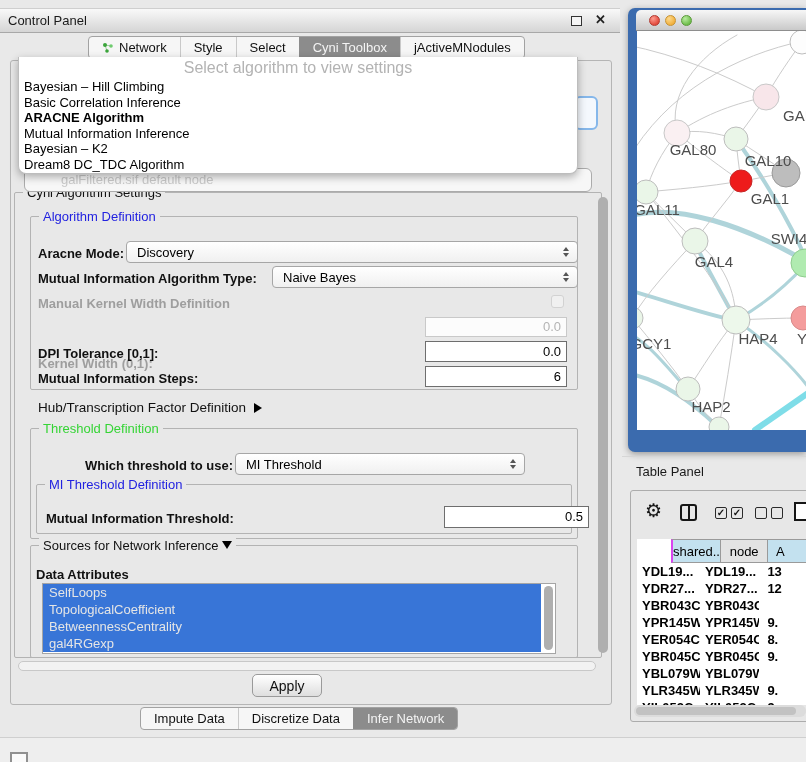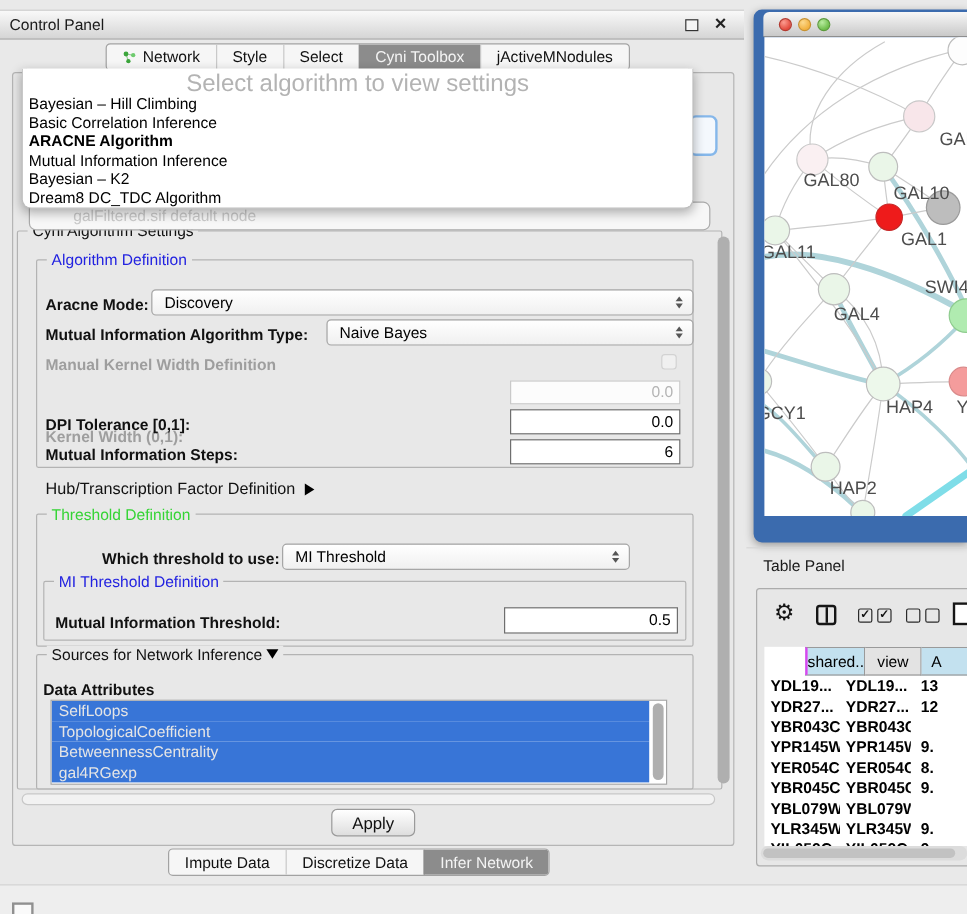--- a/index.html
+++ b/index.html
@@ -33,21 +33,21 @@
     border-radius:6px;background:#F7F7F7;z-index:4;}
   .hidden-combo span{position:absolute;left:36px;top:3px;font-size:13px;color:#C9C9C9;white-space:nowrap;}
   .blue-frag{left:574px;top:96px;width:20px;height:30px;border:2px solid #85B7EA;
     border-radius:6px;background:#F4F8FD;z-index:3;}
 
   
   .dropdown{left:18px;top:57px;width:560px;height:117px;background:#FFFFFF;
     border:1px solid #BDBDBD;border-top:none;border-radius:0 0 8px 8px;
     box-shadow:0 3px 9px rgba(0,0,0,.3);z-index:30;box-sizing:border-box;}
   .dd-placeholder{position:absolute;left:0;right:0;top:2px;text-align:center;
-    font-size:20px;color:#B3B3B3;}
+    font-size:16px;color:#B3B3B3;}
   .dd-list{position:absolute;left:2px;top:22px;right:2px;}
   .dd-item{height:15.6px;line-height:15.6px;font-size:13px;color:#000;padding-left:3px;white-space:nowrap;}
   .dd-item.bold{font-weight:bold;}
 
   
   .fieldset{position:absolute;border:1px solid #B3B3B3;border-radius:2px;box-sizing:border-box;}
   .legend{position:absolute;top:-8px;left:8px;background:#E8E8E8;padding:0 4px;
     font-size:13px;color:#111;white-space:nowrap;}
   .legend.blue{color:#2222E0;}
   .legend.green{color:#35D435;}
@@ -78,21 +78,21 @@
   .arrow-down{display:inline-block;width:0;height:0;border-left:5.5px solid transparent;
     border-right:5.5px solid transparent;border-top:8px solid #000;vertical-align:1px;}
 
   .listbox{position:absolute;background:#FFF;border:1px solid #A5A5A5;overflow:hidden;box-sizing:border-box;}
   .attr-item{height:17px;line-height:17px;font-size:13px;padding-left:6px;color:#000;
     margin-right:14px;white-space:nowrap;}
   .attr-item.selected{background:#3875D7;color:#e5e5e5;}
   .vthumb{position:absolute;background:#AFAFAF;border-radius:5px;}
   .hbar{position:absolute;background:#F2F2F2;border:1px solid #C8C8C8;border-radius:5px;box-sizing:border-box;}
 
-  .apply-btn{left:276px;top:674px;width:70px;height:23px;border:1px solid #9A9A9A;border-radius:5px;
+  .apply-btn{left:252px;top:674px;width:70px;height:23px;border:1px solid #9A9A9A;border-radius:5px;
     background:linear-gradient(#FFFFFF,#DEDEDE);font-size:14px;color:#111;
     text-align:center;line-height:22px;box-sizing:border-box;}
 
   .mini-icon{left:10px;top:752px;width:18px;height:14px;border:2px solid #909090;background:#FAFAFA;box-sizing:border-box;}
   .bottom-line{left:0;top:737px;width:806px;height:1px;background:#CFCFCF;}
   .bottom-strip{left:0;top:738px;width:806px;height:24px;background:#EEEEEE;}
 
   
   .net-frame{left:628px;top:8px;width:178px;height:444px;background:#3B6BAE;
     border-radius:7px 0 0 7px;box-shadow:0 2px 7px rgba(0,0,0,.35);}
@@ -232,21 +232,21 @@
   <span class="val">MI Threshold</span>
   <span class="spinners">
       <span class="tri-up"></span>
       <span class="tri-dn"></span>
     </span>
 </div>
 <div class="fieldset" style="left:36px;top:484px;width:536px;height:50px;">
   <span class="legend blue">MI Threshold Definition</span>
 </div>
 <span class="lbl" style="left:46px;top:511px;">Mutual Information Threshold:</span>
-<div class="tfield" style="left:420px;top:506px;width:145px;height:22px;line-height:20px;">0.5</div>
+<div class="tfield" style="left:444px;top:506px;width:145px;height:22px;line-height:20px;">0.5</div>
 
 <div class="fieldset" style="left:30px;top:545px;width:548px;height:113px;">
   <span class="legend">
     <span>Sources for Network Inference</span>
     <span class="arrow-down"></span>
   </span>
 </div>
 <span class="lbl" style="left:36px;top:567px;">Data Attributes</span>
 <div class="listbox" style="left:42px;top:583px;width:514px;height:71px;" id="attr-list">
   <div class="vthumb" style="right:2px;top:2px;width:9px;height:64px;"></div>
@@ -359,21 +359,21 @@
   </span>
   <span class="cb-pair" style="left:124px;top:16px;">
     <span class="cb"></span>
     <span class="cb"></span>
   </span>
   <span class="page-icon"></span>
 
   <div class="tbl">
     <div class="tbl-head" id="tbl-head">
         <div class="th hl" style="width: 74px;">shared...</div>
-        <div class="th" style="width: 70px;">view</div>
+        <div class="th" style="width: 70px;">node</div>
         <div class="th hl" style="width: 60px; text-align: left; padding-left: 8px;">A</div>
       </div>
     <div class="tbl-body" id="tbl-body" style="height:142px;">
         <div class="tr">
           <div class="td" style="width: 74px;">YDL19...</div>
           <div class="td" style="width: 70px;">YDL19...</div>
           <div class="td" style="width: 60px; padding-left: 8px;">13</div>
         </div>
         <div class="tr">
           <div class="td" style="width: 74px;">YDR27...</div>

